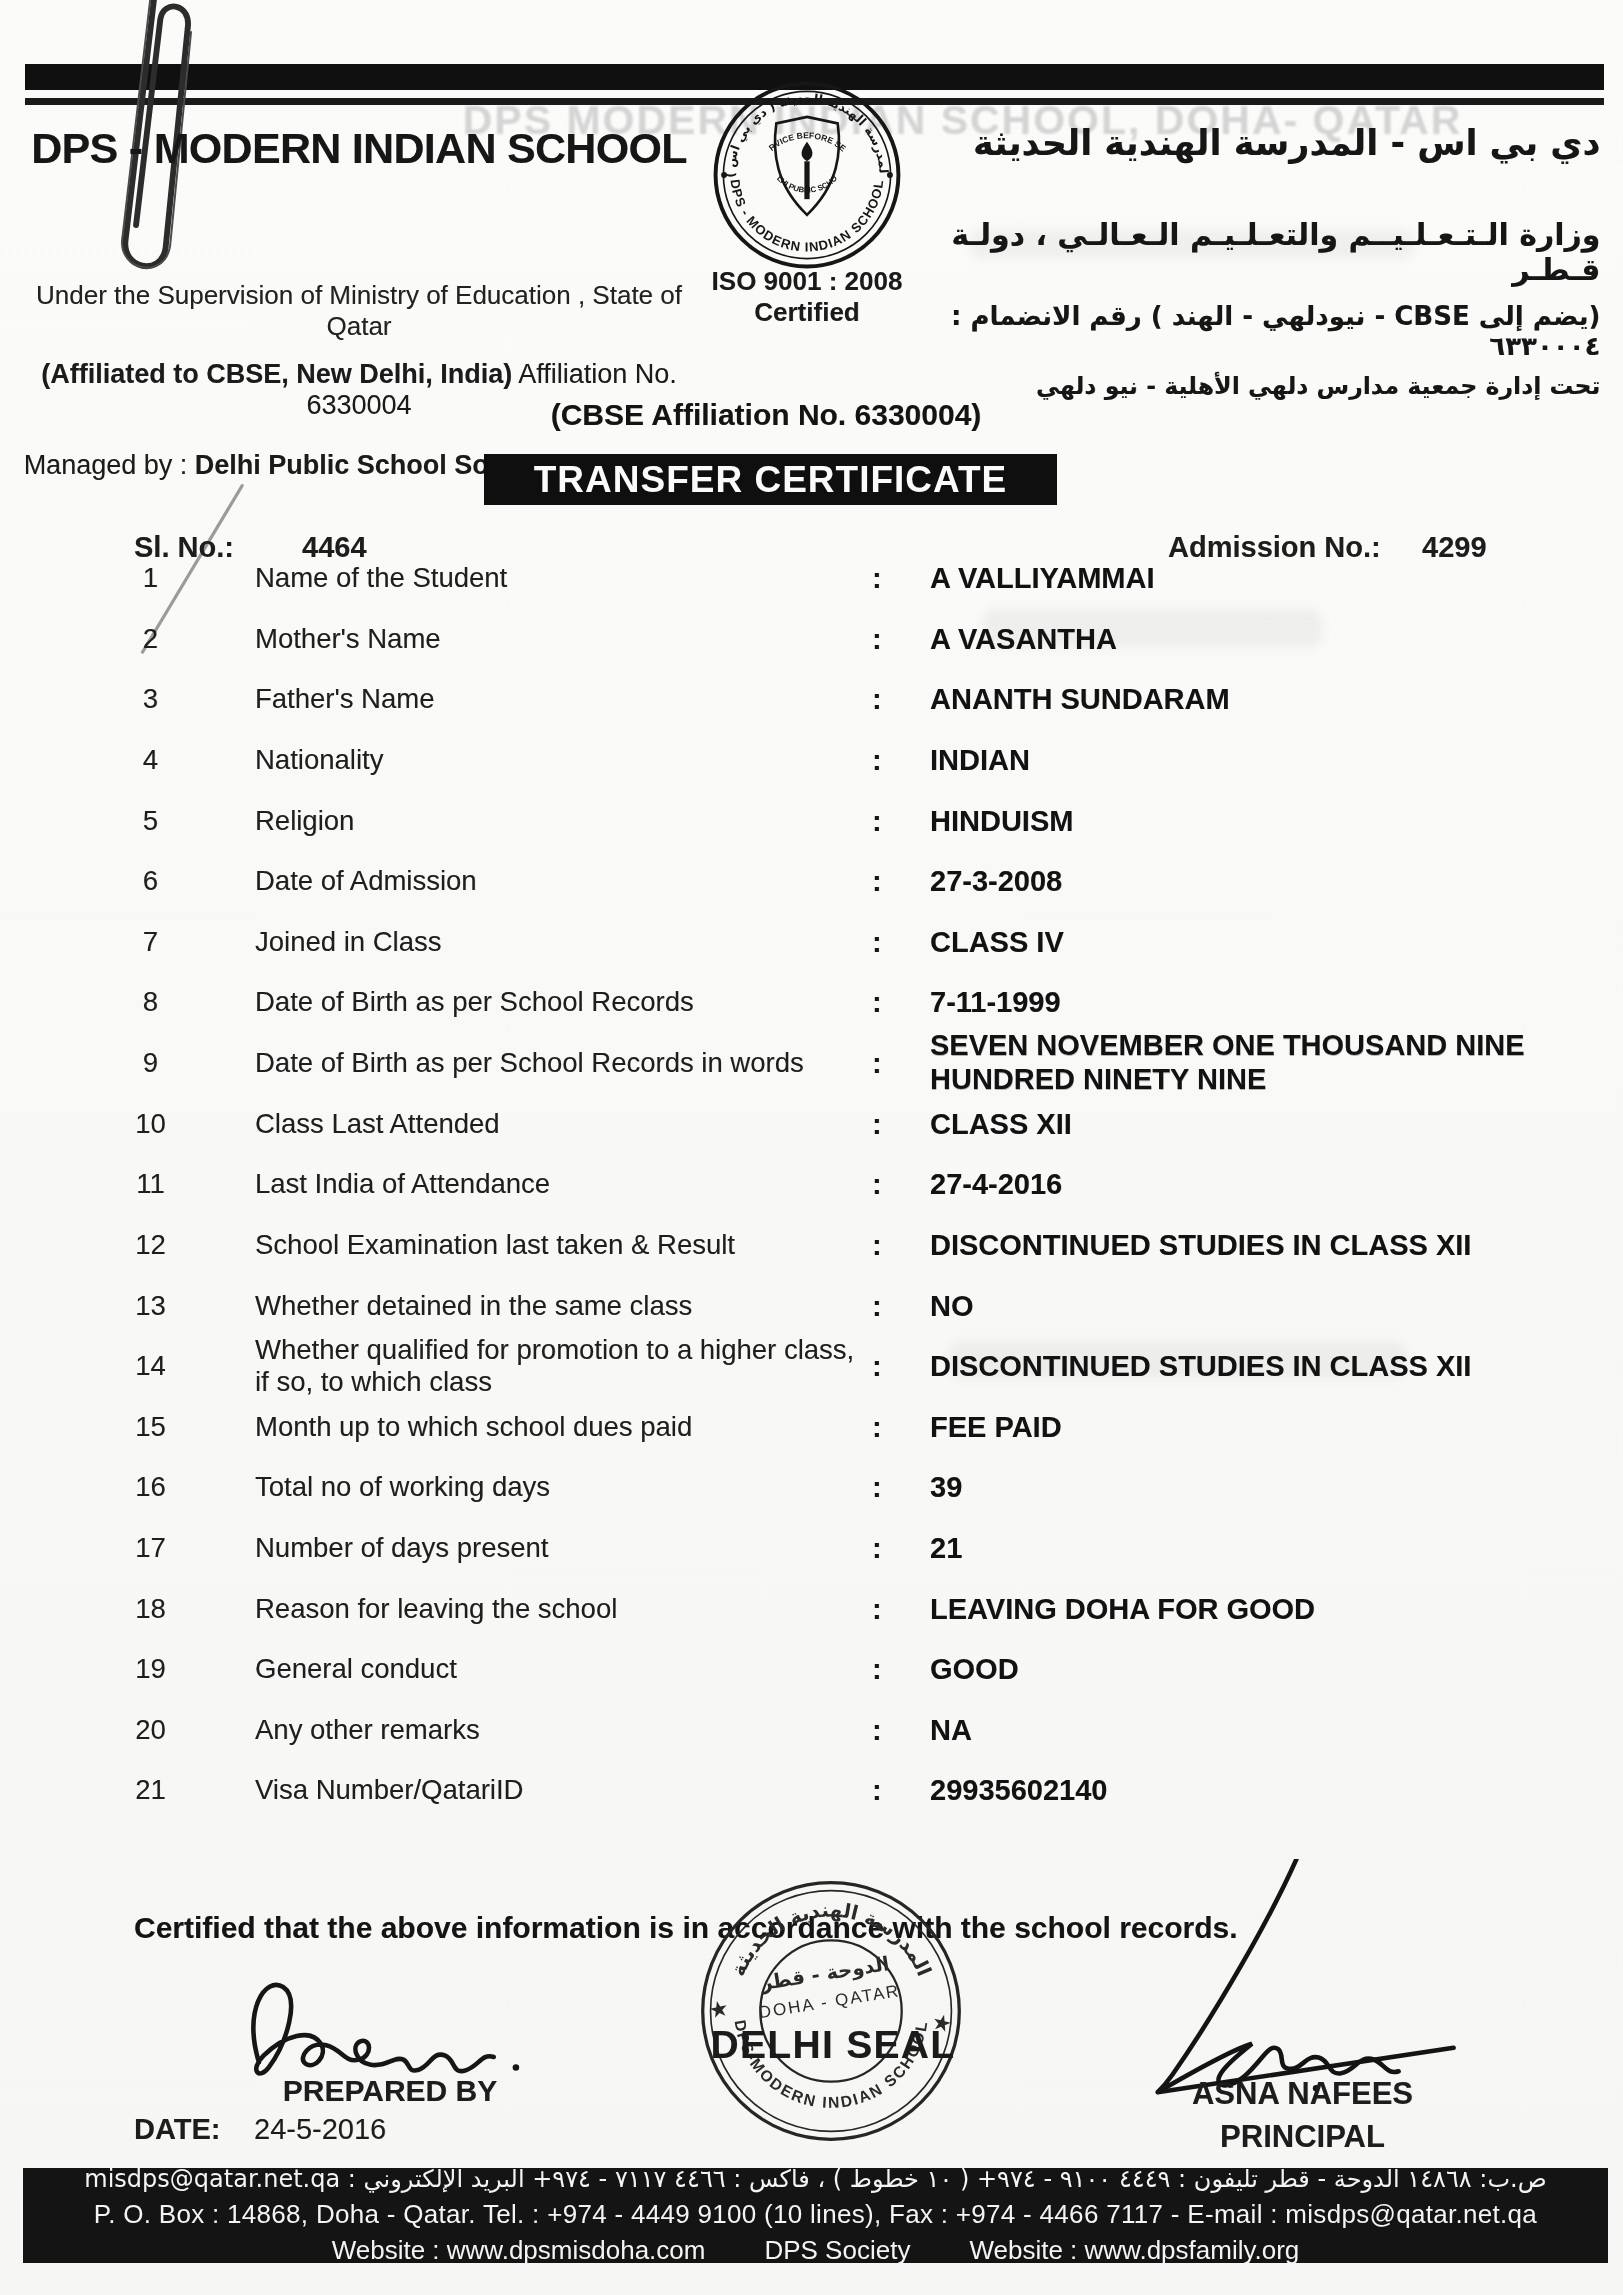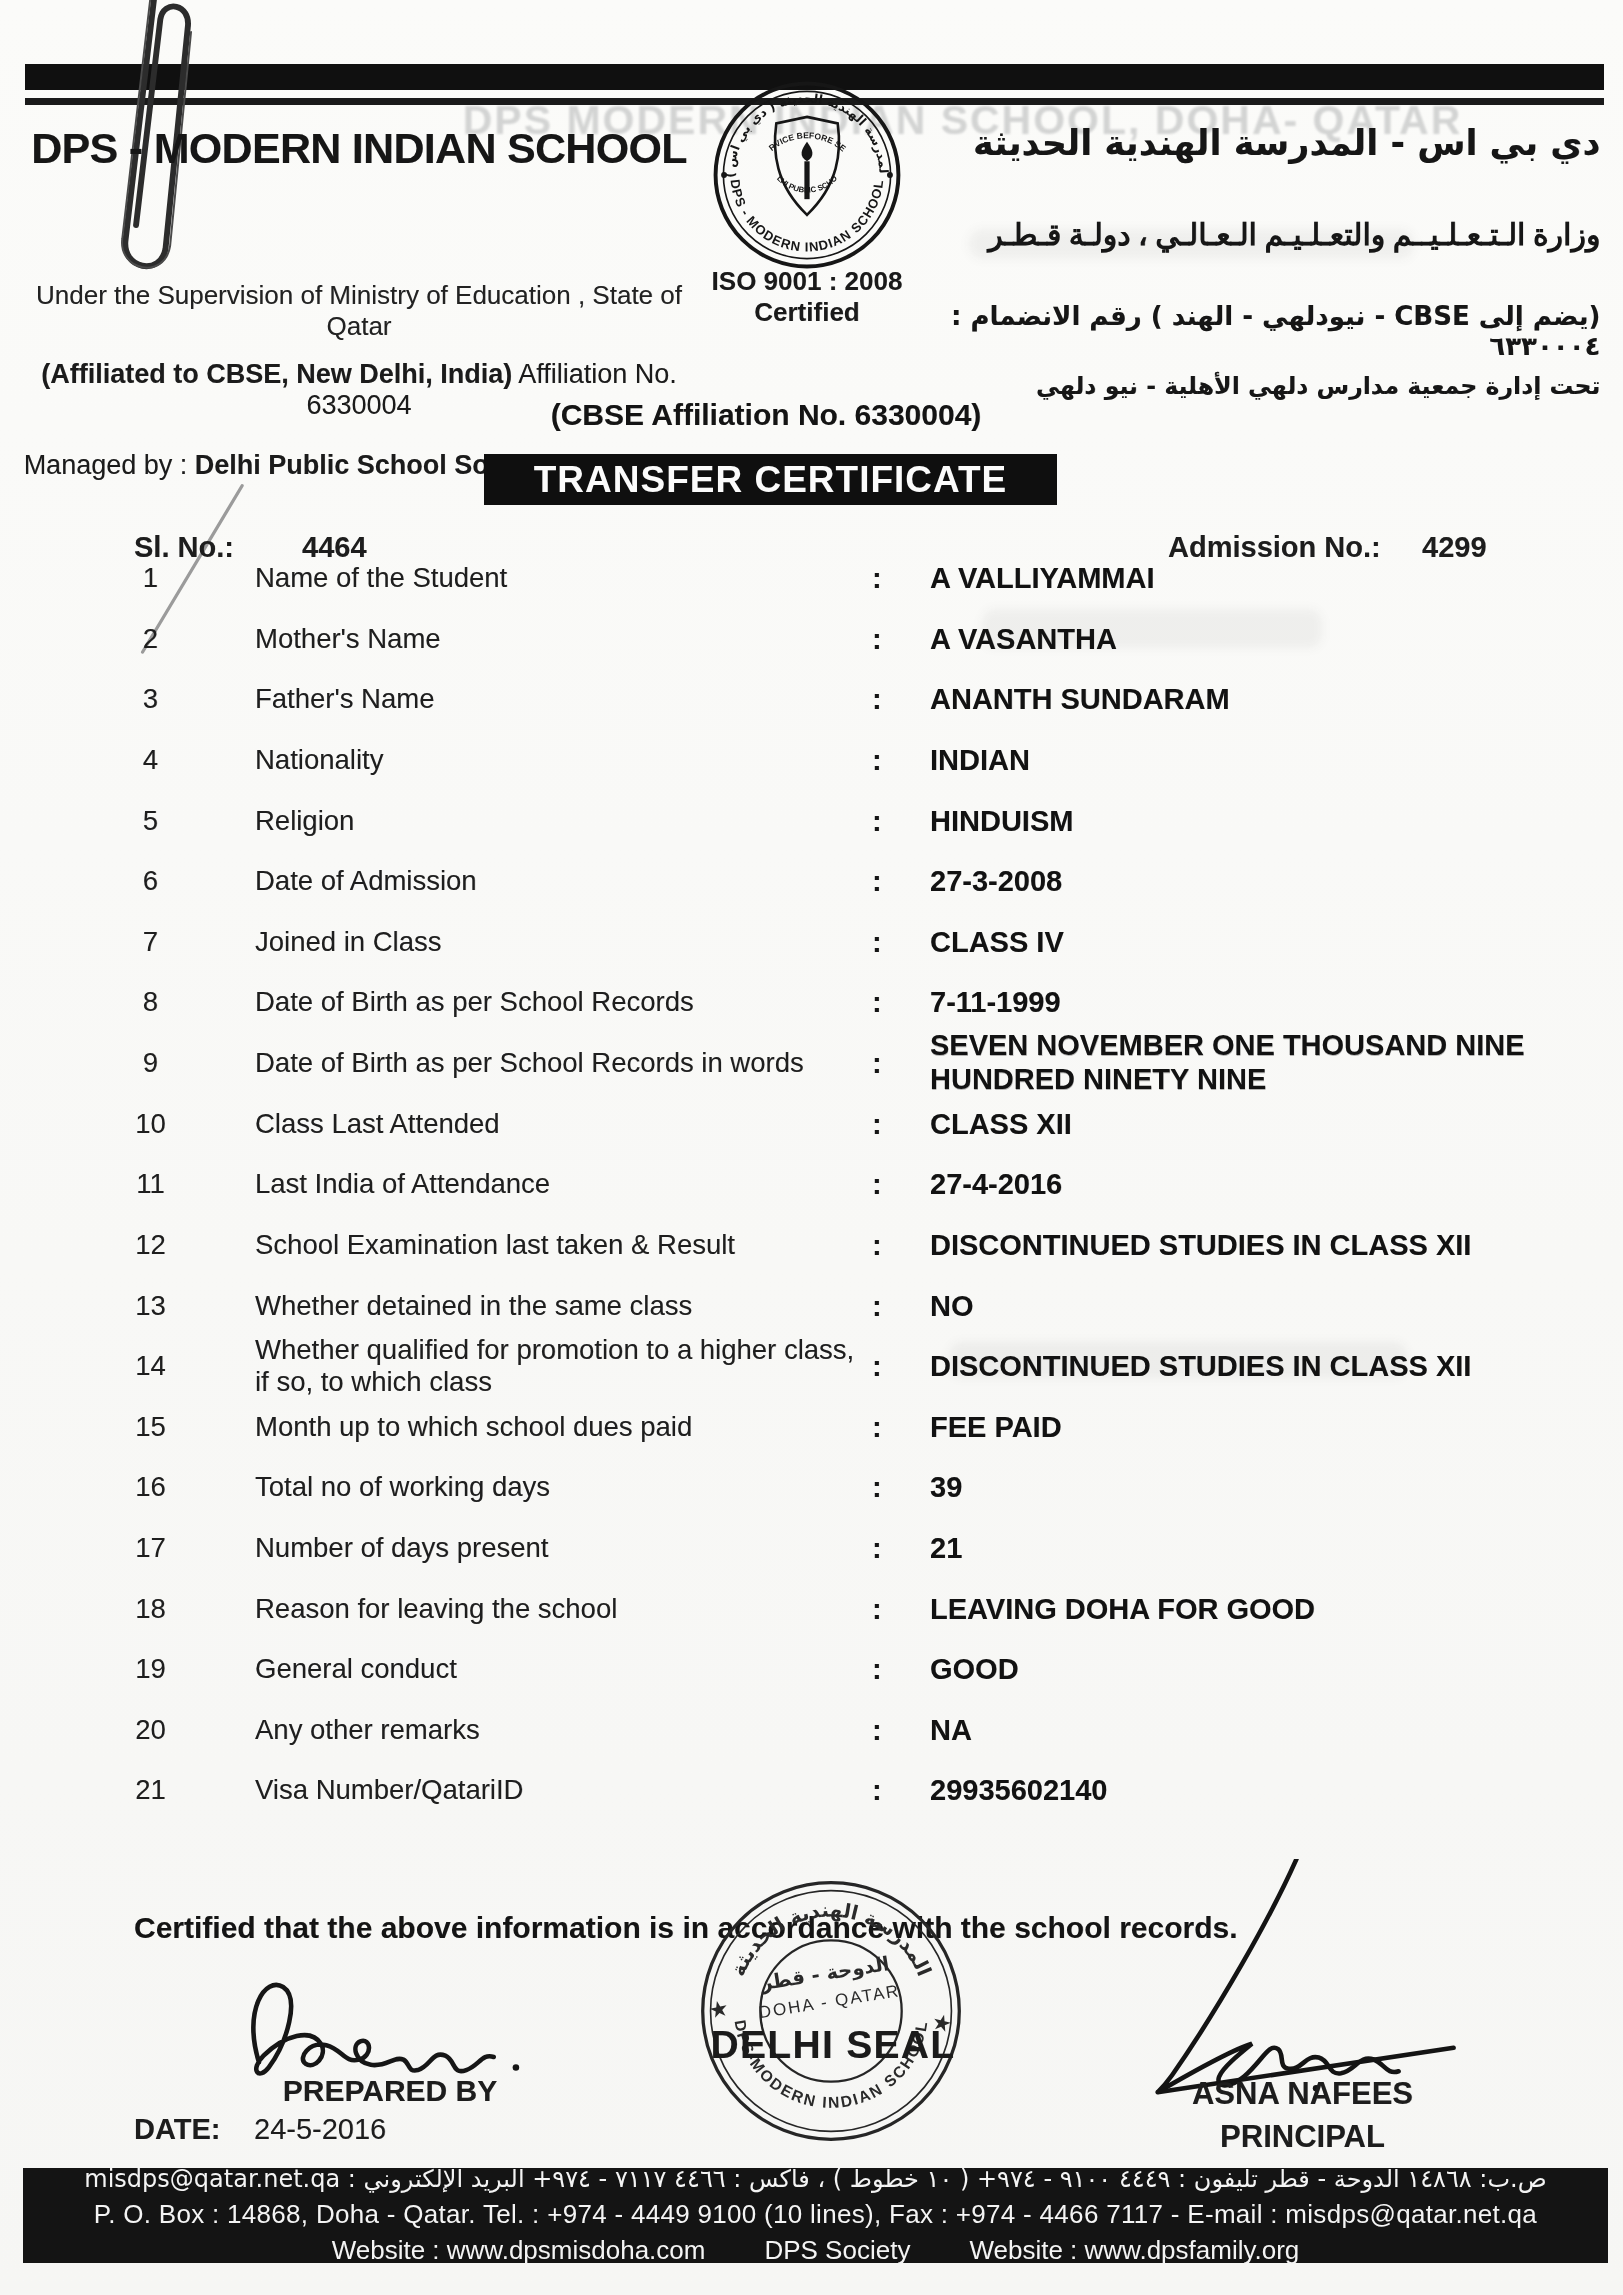--- a/index.html
+++ b/index.html
@@ -21,21 +21,21 @@
   
   .school-name{left:22px;top:124px;width:674px;text-align:center;font-size:43px;font-weight:700;letter-spacing:-0.7px;color:#161616;}
   .supervision{left:22px;top:280px;width:674px;text-align:center;font-size:26px;font-weight:400;color:#222;}
   .affil-line{left:22px;top:359px;width:674px;text-align:center;font-size:27px;color:#1b1b1b;}
   .affil-line b{font-weight:700;}
   .managed-line{left:22px;top:450px;width:674px;text-align:center;font-size:27px;color:#1b1b1b;}
   .managed-line b{font-weight:700;}
   
   .ar{font-family:"DejaVu Sans",sans-serif;direction:rtl;text-align:right;color:#161616;font-weight:700;}
   .ar1{right:23.6px;top:123px;width:655px;font-size:35px;}
-  .ar2{right:23.6px;top:217px;width:655px;font-size:30px;font-family:Liberation Serif, serif;}
+  .ar2{right:23.6px;top:217px;width:655px;font-size:30px;}
   .ar3{right:23.6px;top:301px;width:687px;font-size:26px;}
   .ar4{right:23.6px;top:372px;width:655px;font-size:23.6px;}
   .iso-line{left:676px;top:266px;width:262px;text-align:center;font-size:26px;font-weight:600;color:#1a1a1a;}
   
   .cbse-line{left:419px;top:398px;width:694px;text-align:center;font-size:30px;font-weight:700;color:#141414;}
   .tc-banner{left:484px;top:454px;width:573px;height:51px;background:#0f0f0f;
     color:#fbfbfb;font-size:37px;font-weight:700;letter-spacing:1px;
     display:flex;align-items:center;justify-content:center;}
   
   .sl-label{left:134px;top:531px;font-size:29px;font-weight:700;}

